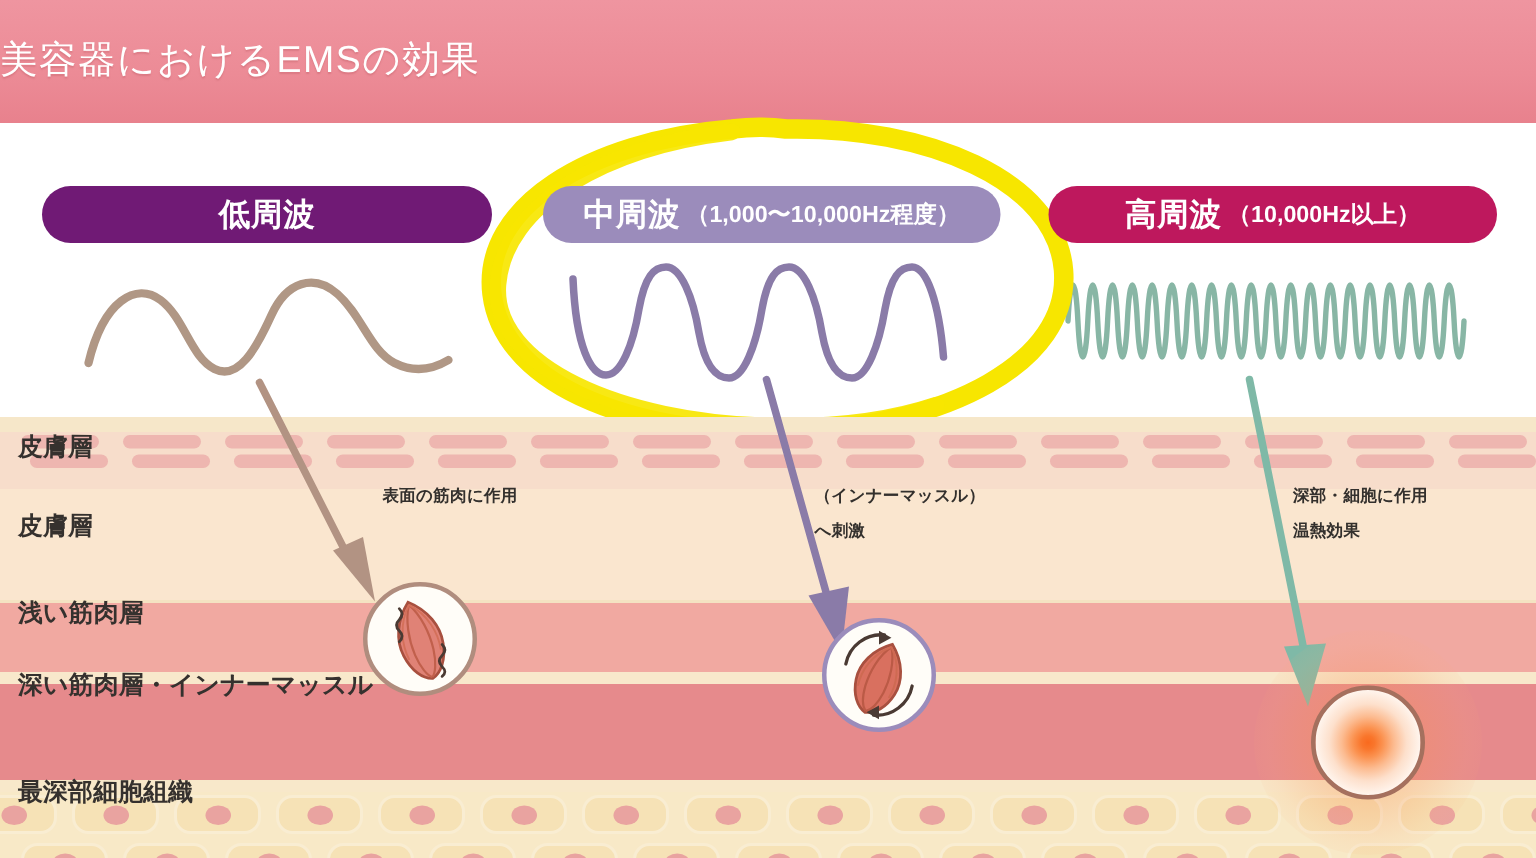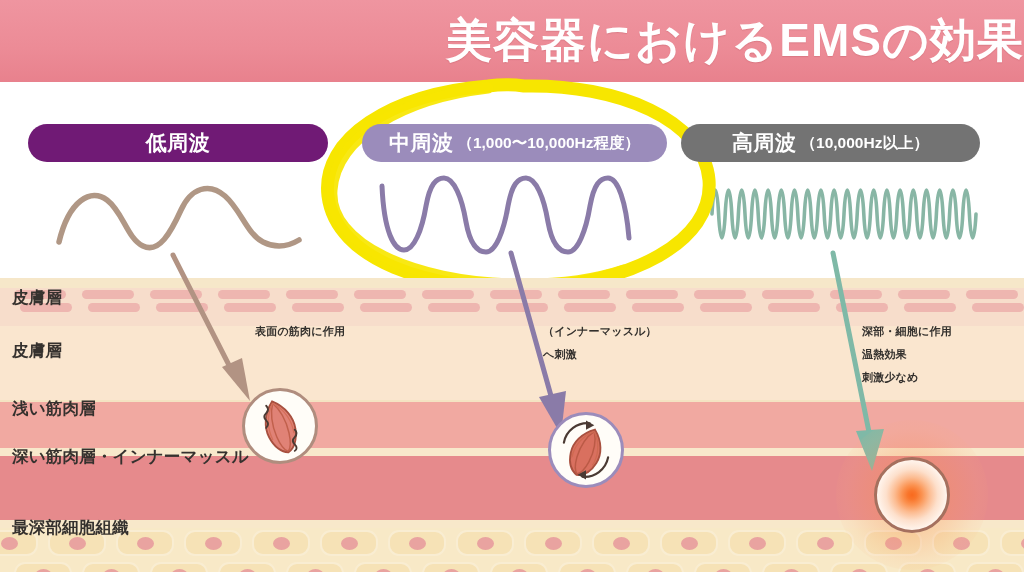--- a/index.html
+++ b/index.html
@@ -29,24 +29,24 @@
   .header-band-inner {
     position: absolute;
     left: 0; top: 0;
     width: 1024px; height: 82px;
     background: linear-gradient(180deg, #ef95a0 0%, #ec8b96 60%, #e8818d 100%);
   }
   .page-title {
     position: absolute;
     left: 0; top: 14px;
     width: 1024px;
-    text-align: right;
+    text-align: left;
     color: #ffffff;
-    font-size: 46px;
-    font-weight: bold;
+    font-size: 25px;
+    font-weight: normal;
     letter-spacing: 1px;
     line-height: 52px;
     text-shadow: 0 1px 1px rgba(170,70,80,.25);
   }
 
   
   .upper-panel {
     position: absolute;
     left: 0; top: 82px;
     width: 1024px;
@@ -73,21 +73,21 @@
     letter-spacing: .5px;
   }
   .badge .b-sub {
     font-size: 15.5px;
     font-weight: bold;
     margin-left: 4px;
     letter-spacing: 0px;
   }
   #badge-low  { left: 28px;  top: 124px; width: 300px; background: #701a75; }
   #badge-mid  { left: 362px; top: 124px; width: 305px; background: #9b8cbb; }
-  #badge-high { left: 681px; top: 124px; width: 299px; background: #737373; }
+  #badge-high { left: 699px; top: 124px; width: 299px; background: #be185d; }
 
   
   .highlight-svg {
     position: absolute;
     left: 318px; top: 72px;
     width: 400px; height: 230px;
     pointer-events: none;
   }
 
   
@@ -395,21 +395,20 @@
   <div class="note" id="note-low">
     <div>表面の筋肉に作用</div>
   </div>
   <div class="note" id="note-mid">
     <div>（インナーマッスル）</div>
     <div>へ刺激</div>
   </div>
   <div class="note" id="note-high">
     <div>深部・細胞に作用</div>
     <div>温熱効果</div>
-    <div>刺激少なめ</div>
   </div>
 
   <div id="muscle-low" class="muscle-badge">
     <svg class="muscle-svg" viewBox="0 0 76 76">
       <g transform="rotate(-18 38 38)">
         <path d="M38,10 C50,20 55,34 53,46 C51,58 45,66 38,68 C31,66 25,58 23,46 C21,34 26,20 38,10 Z" fill="#e08276" stroke="#a8503f" stroke-width="2"></path>
         <path d="M38,12 C44,22 46,36 45,48 C44,58 41,65 38,67" fill="none" stroke="#c1604c" stroke-width="1.6"></path>
         <path d="M38,12 C32,22 30,36 31,48 C32,58 35,65 38,67" fill="none" stroke="#c1604c" stroke-width="1.6"></path>
         <path d="M38,12 C49,23 52,38 50,50" fill="none" stroke="#d4705a" stroke-width="1.4"></path>
         <path d="M38,12 C27,23 24,38 26,50" fill="none" stroke="#d4705a" stroke-width="1.4"></path>

